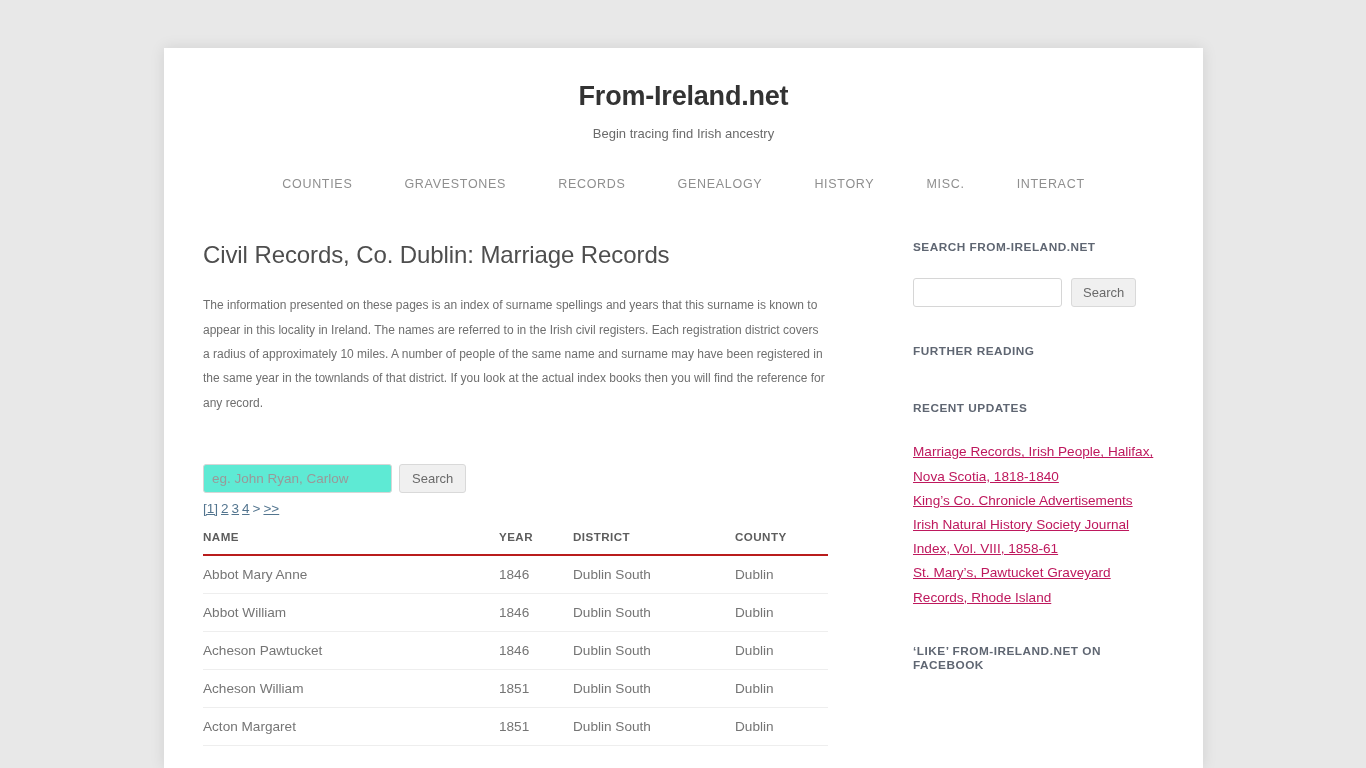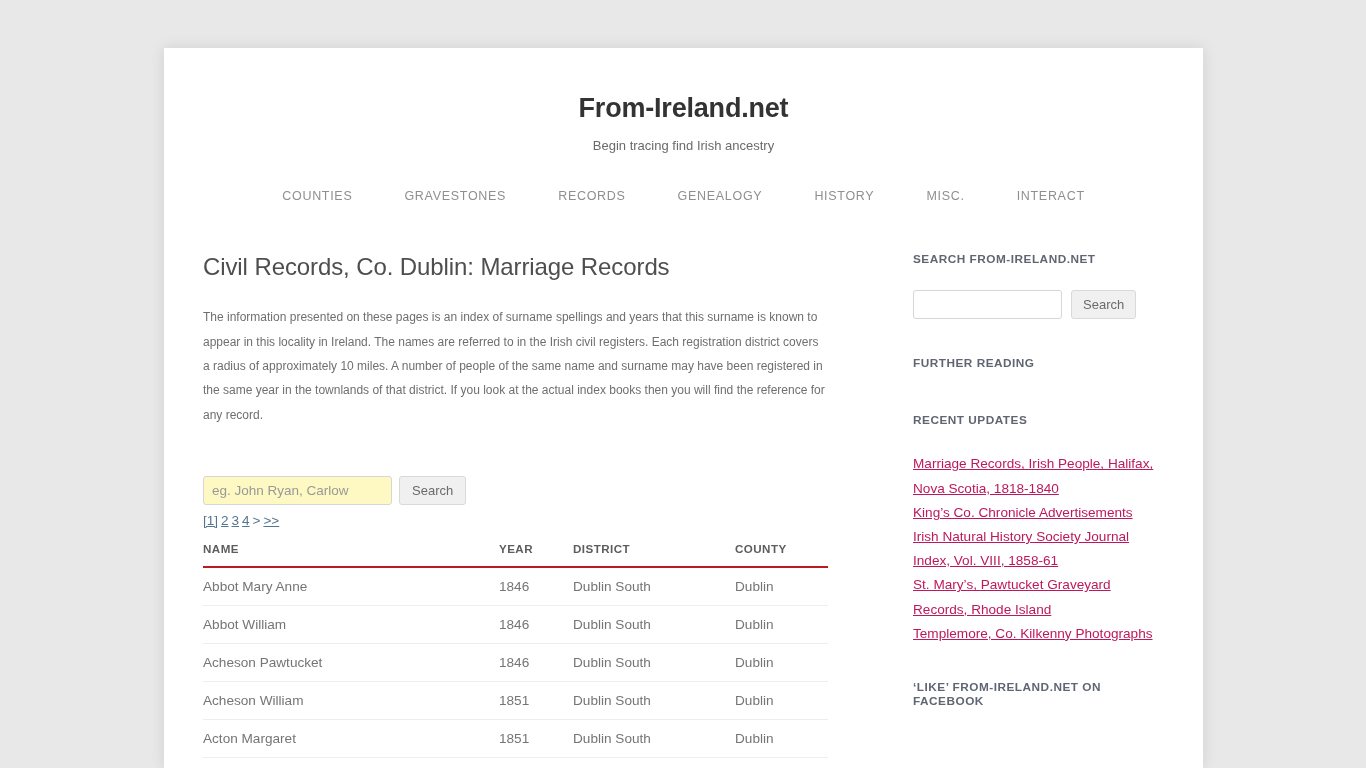--- a/index.html
+++ b/index.html
@@ -33,21 +33,21 @@
   .site-header {
     padding-top: 32px;
     text-align: center;
   }
   .site-title {
     font-size: 27px;
     font-weight: bold;
     color: #333333;
     letter-spacing: -0.2px;
     line-height: 1.2;
-    margin: 12px;
+    margin: 0;
   }
   .site-title a { color: #333333; text-decoration: none; }
   .site-desc {
     font-size: 13px;
     color: #6a6a6a;
     margin-top: 14px;
   }
 
   
   .site-nav {
@@ -113,21 +113,21 @@
     width: 189px;
     height: 29px;
     box-sizing: border-box;
     border: 1px solid #d6d6d6;
     border-radius: 3px;
     padding: 0 8px;
     font-size: 13.5px;
     color: #6f6f6f;
     font-family: "Liberation Sans", sans-serif;
     outline: none;
-    background: #fef9c3;
+    background: #5eead4;
   }
   .search-text::placeholder { color: #999999; }
   .search-btn {
     margin-left: 7px;
     height: 29px;
     padding: 0 12px;
     box-sizing: border-box;
     background: #f0f0f0;
     border: 1px solid #d9d9d9;
     border-radius: 3px;
@@ -342,21 +342,20 @@
           <h2 class="widget-title">FURTHER READING</h2>
         </section>
 
         <section class="widget widget-recent">
           <h2 class="widget-title">RECENT UPDATES</h2>
           <ul class="recent-list">
             <li><a href="#">Marriage Records, Irish People, Halifax, Nova Scotia, 1818-1840</a></li>
             <li><a href="#">King’s Co. Chronicle Advertisements</a></li>
             <li><a href="#">Irish Natural History Society Journal Index, Vol. VIII, 1858-61</a></li>
             <li><a href="#">St. Mary’s, Pawtucket Graveyard Records, Rhode Island</a></li>
-            <li><a href="#">Templemore, Co. Kilkenny Photographs</a></li>
           </ul>
         </section>
 
         <section class="widget widget-facebook">
           <h2 class="widget-title">‘LIKE’ FROM-IRELAND.NET ON FACEBOOK</h2>
         </section>
 
       </aside>
     </div>
   </div>

